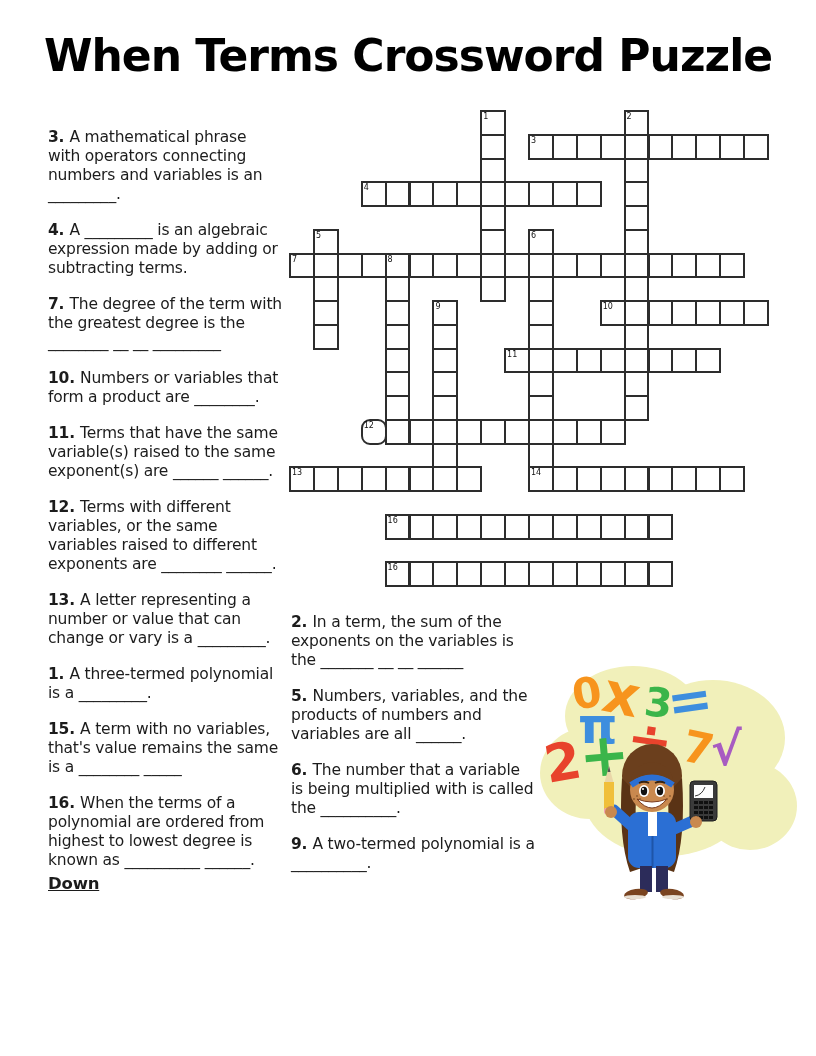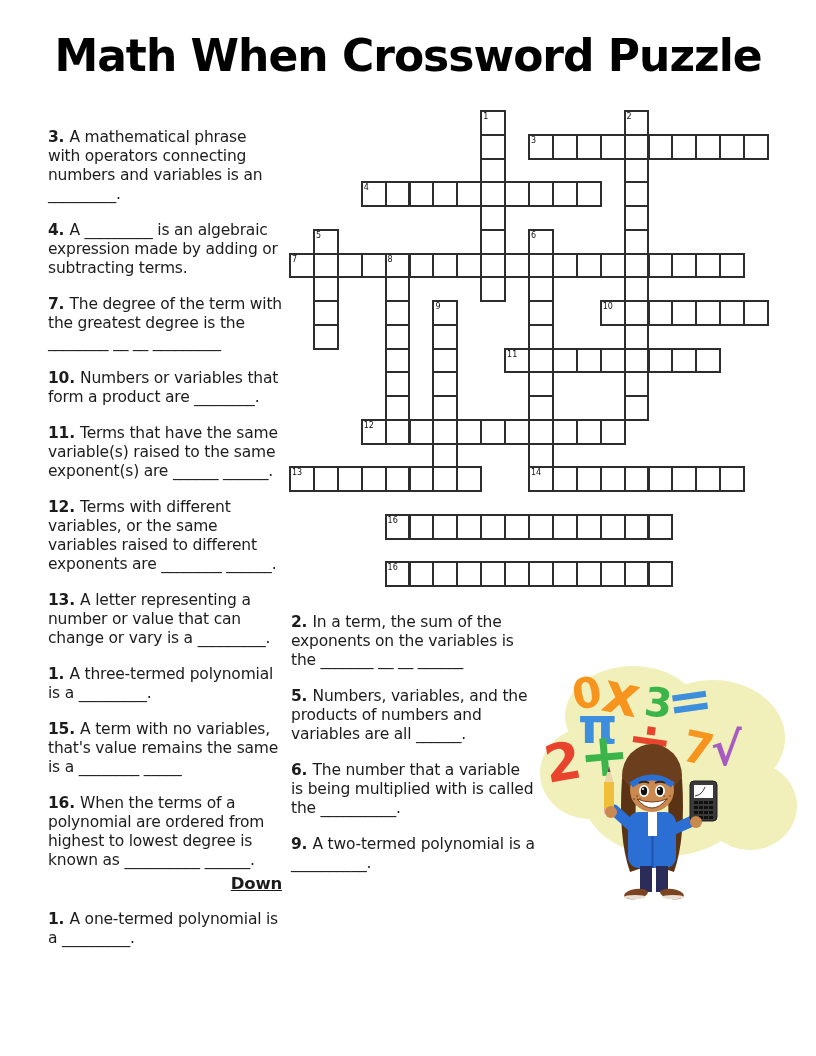--- a/index.html
+++ b/index.html
@@ -4,54 +4,51 @@
 <style>
   html,body{margin:0;padding:0;background:#fff;}
   .page{position:relative;width:816px;height:1056px;background:#fff;overflow:hidden;
         font-family:"DejaVu Sans","Liberation Sans",sans-serif;color:#1c1c1c;}
   .title{position:absolute;top:30px;left:0;width:100%;margin:0;text-align:center;
          font-size:44px;font-weight:bold;letter-spacing:-1px;color:#000;}
   .col{position:absolute;font-size:15.5px;line-height:19px;letter-spacing:-0.2px;}
   #left-col{left:48px;top:111px;width:234px;}
   #mid-col{left:291px;top:596px;width:245px;}
   .heading{font-weight:bold;text-decoration:underline;font-size:16.5px;margin:0 0 2px 0;}
-  .heading.down-h{margin-top:4px;text-align:right;}
+  .heading.down-h{margin-top:4px;}
   .clue{margin:17px 0 1px 0;}
   .clue b{font-weight:bold;}
   #crossword{position:absolute;left:289px;top:110px;width:481px;height:477px;}
   .cell{position:absolute;background:#fff;border:2px solid #2d2d2d;box-sizing:border-box;}
   .cellnum{position:absolute;top:0;left:1px;font-size:8px;line-height:9px;color:#111;
            font-family:"DejaVu Sans",sans-serif;}
   #clipart{position:absolute;left:538px;top:638px;}
   .symtext{font-family:"DejaVu Sans",sans-serif;font-weight:bold;}
 </style>
 </head>
 <body>
 
 <div class="page">
 
-  <h1 class="title">Math When Crossword Puzzle</h1>
+  <h1 class="title">When Terms Crossword Puzzle</h1>
 
   <div class="col" id="left-col">
     <div id="across-list">
         <p class="clue"><b>3. </b>A mathematical phrase with operators connecting numbers and variables is an _________.</p>
         <p class="clue"><b>4. </b>A _________ is an algebraic expression made by adding or subtracting terms.</p>
         <p class="clue"><b>7. </b>The degree of the term with the greatest degree is the ________ __ __ _________</p>
         <p class="clue"><b>10. </b>Numbers or variables that form a product are ________.</p>
         <p class="clue"><b>11. </b>Terms that have the same variable(s) raised to the same exponent(s) are ______ ______.</p>
         <p class="clue"><b>12. </b>Terms with different variables, or the same variables raised to different exponents are ________ ______.</p>
         <p class="clue"><b>13. </b>A letter representing a number or value that can change or vary is a _________.</p>
         <p class="clue"><b>1. </b>A three-termed polynomial is a _________.</p>
         <p class="clue"><b>15. </b>A term with no variables, that's value remains the same is a ________ _____</p>
         <p class="clue"><b>16. </b>When the terms of a polynomial are ordered from highest to lowest degree is known as __________ ______.</p>
       </div>
     <div class="heading down-h">Down</div>
-    <div id="down-list-left">
-        <p class="clue"><b>1. </b>A one-termed polynomial is a _________.</p>
-      </div>
   </div>
 
   <div id="crossword">
       <div class="cell" style="left: 191.2px; top: 0px; width: 25.9px; height: 25.75px;">
         <span class="cellnum">1</span>
       </div>
       <div class="cell" style="left: 191.2px; top: 23.75px; width: 25.9px; height: 25.75px;"></div>
       <div class="cell" style="left: 191.2px; top: 47.5px; width: 25.9px; height: 25.75px;"></div>
       <div class="cell" style="left: 191.2px; top: 71.25px; width: 25.9px; height: 25.75px;"></div>
       <div class="cell" style="left: 191.2px; top: 95px; width: 25.9px; height: 25.75px;"></div>
@@ -163,21 +160,21 @@
       <div class="cell" style="left: 454.1px; top: 190px; width: 25.9px; height: 25.75px;"></div>
       <div class="cell" style="left: 215.1px; top: 237.5px; width: 25.9px; height: 25.75px;">
         <span class="cellnum">11</span>
       </div>
       <div class="cell" style="left: 262.9px; top: 237.5px; width: 25.9px; height: 25.75px;"></div>
       <div class="cell" style="left: 286.8px; top: 237.5px; width: 25.9px; height: 25.75px;"></div>
       <div class="cell" style="left: 310.7px; top: 237.5px; width: 25.9px; height: 25.75px;"></div>
       <div class="cell" style="left: 358.5px; top: 237.5px; width: 25.9px; height: 25.75px;"></div>
       <div class="cell" style="left: 382.4px; top: 237.5px; width: 25.9px; height: 25.75px;"></div>
       <div class="cell" style="left: 406.3px; top: 237.5px; width: 25.9px; height: 25.75px;"></div>
-      <div class="cell" style="left: 71.7px; top: 308.75px; width: 25.9px; height: 25.75px;">
+      <div class="cell" style="left: 71.7px; top: 308.75px; width: 25.9px; height: 25.75px; border-radius: 9px;">
         <span class="cellnum">12</span>
       </div>
       <div class="cell" style="left: 119.5px; top: 308.75px; width: 25.9px; height: 25.75px;"></div>
       <div class="cell" style="left: 167.3px; top: 308.75px; width: 25.9px; height: 25.75px;"></div>
       <div class="cell" style="left: 191.2px; top: 308.75px; width: 25.9px; height: 25.75px;"></div>
       <div class="cell" style="left: 215.1px; top: 308.75px; width: 25.9px; height: 25.75px;"></div>
       <div class="cell" style="left: 262.9px; top: 308.75px; width: 25.9px; height: 25.75px;"></div>
       <div class="cell" style="left: 286.8px; top: 308.75px; width: 25.9px; height: 25.75px;"></div>
       <div class="cell" style="left: 310.7px; top: 308.75px; width: 25.9px; height: 25.75px;"></div>
       <div class="cell" style="left: 0px; top: 356.25px; width: 25.9px; height: 25.75px;">

